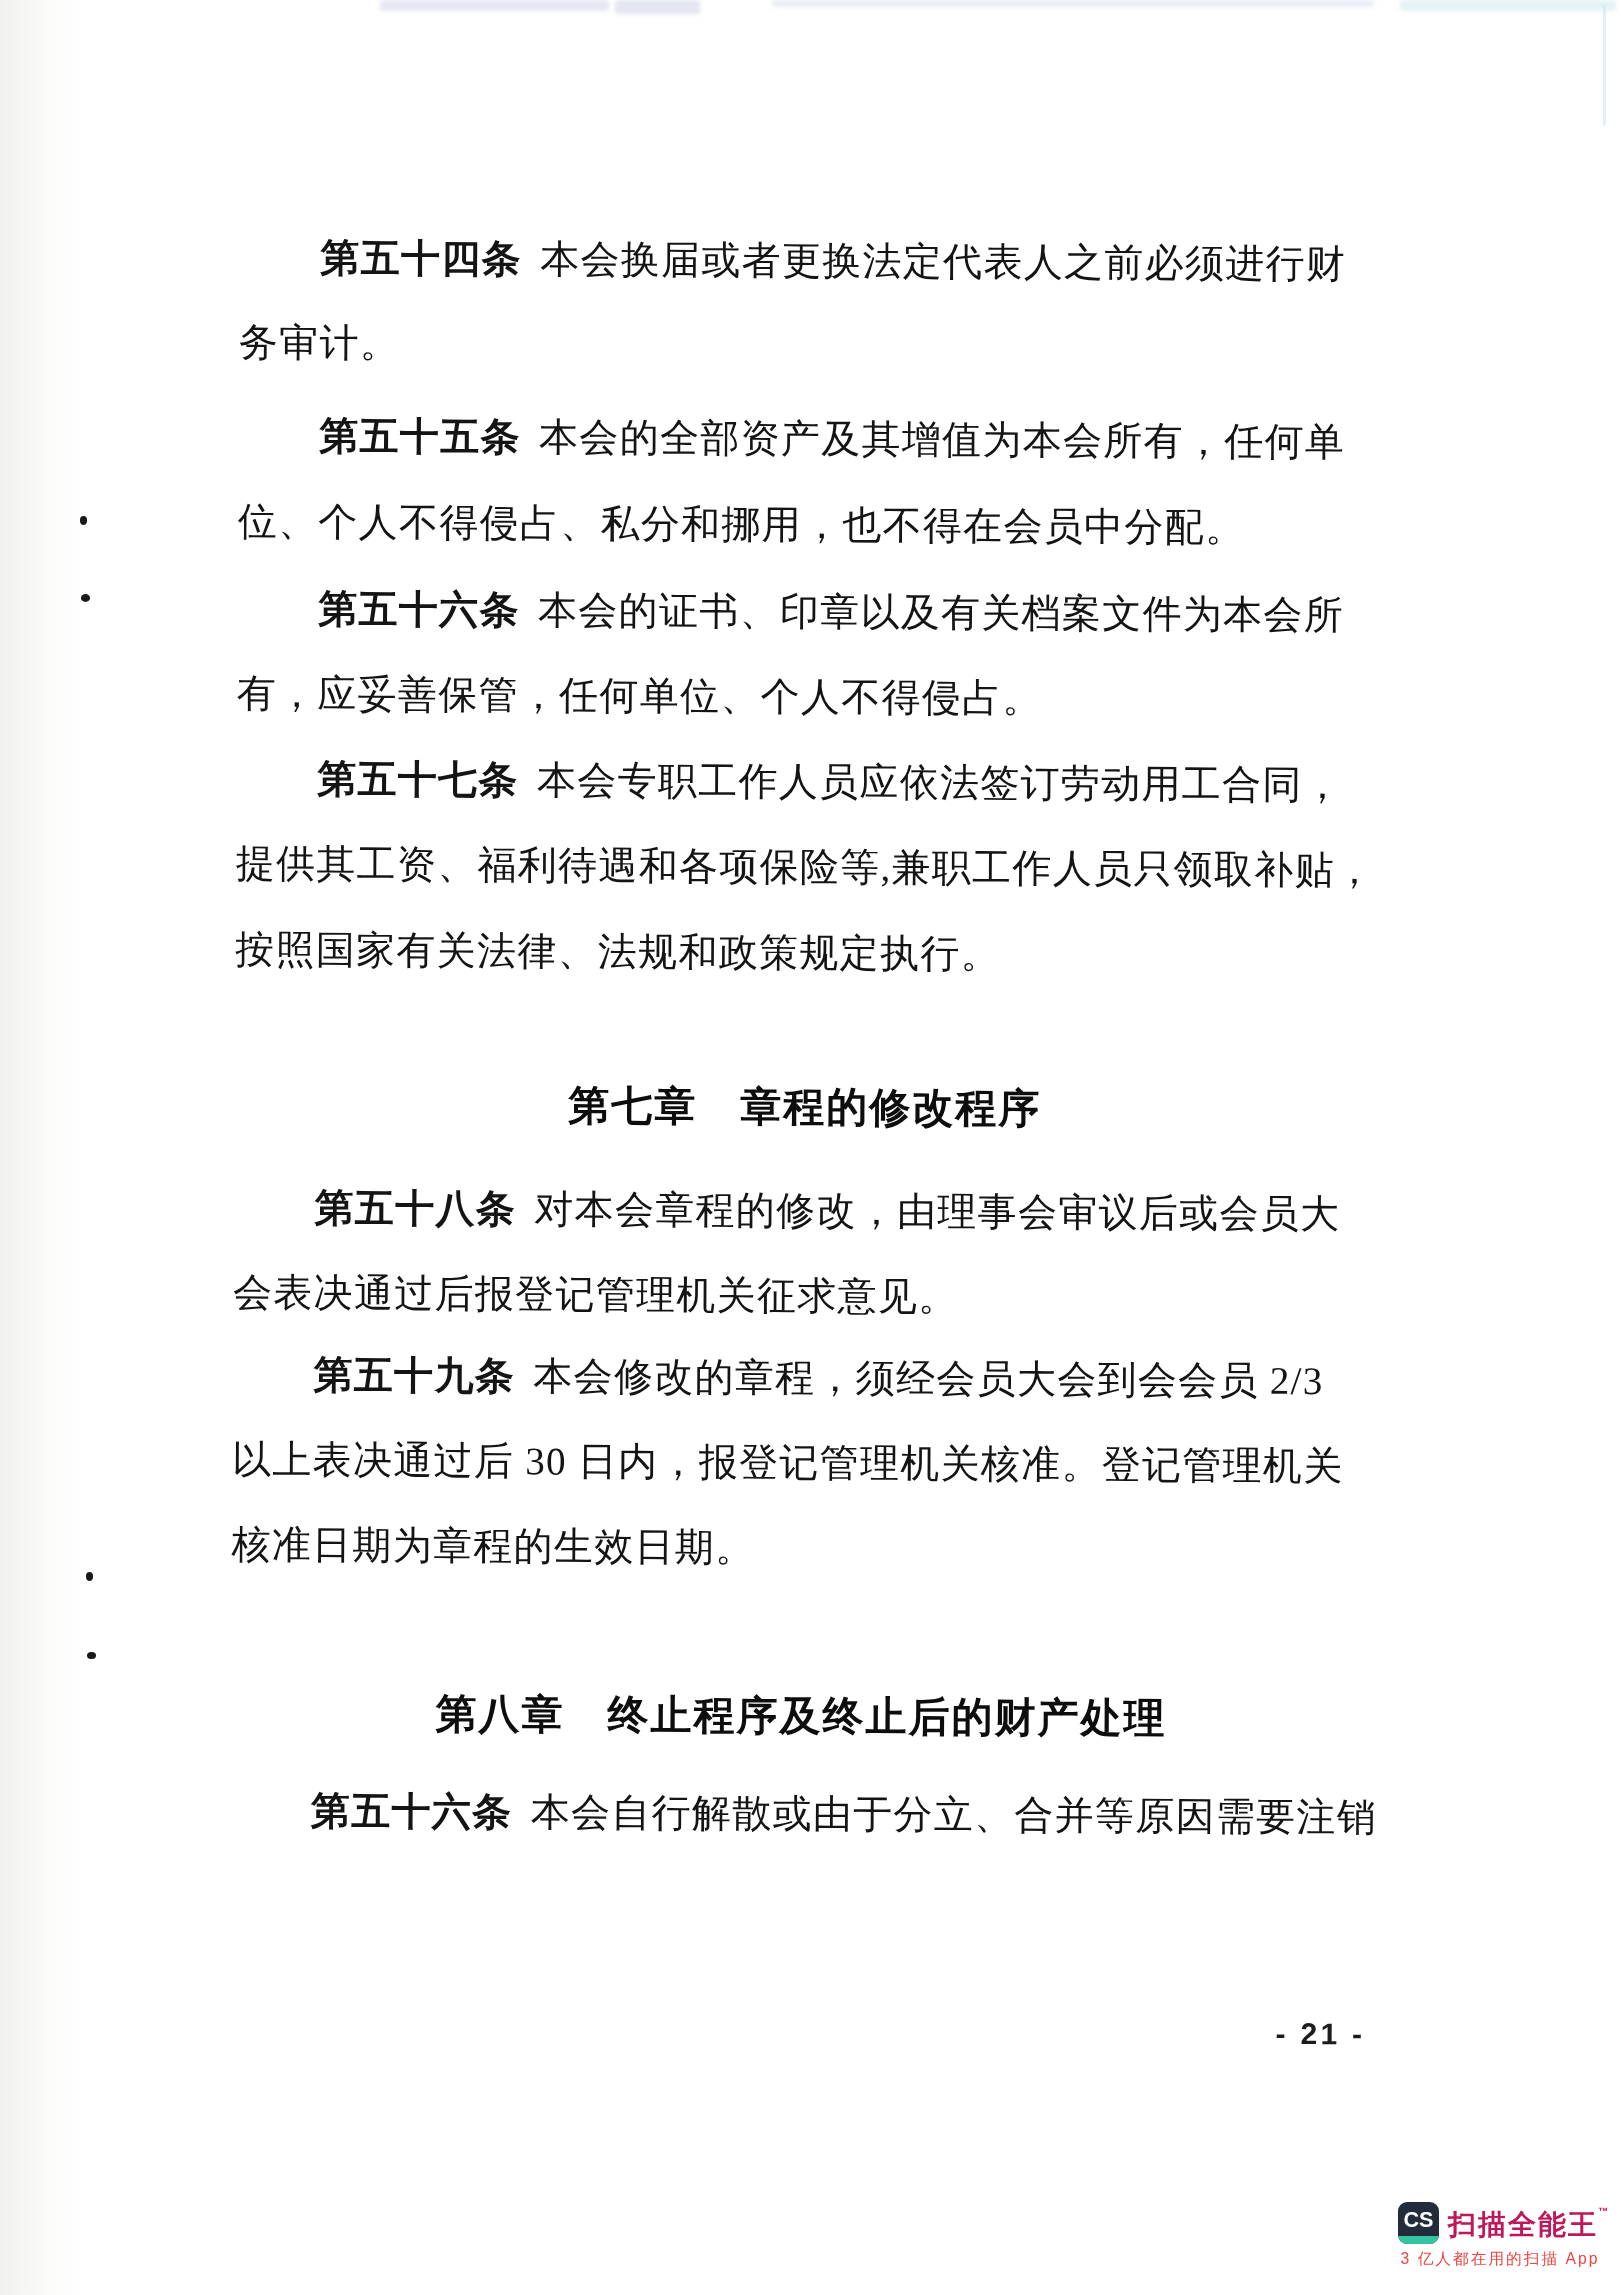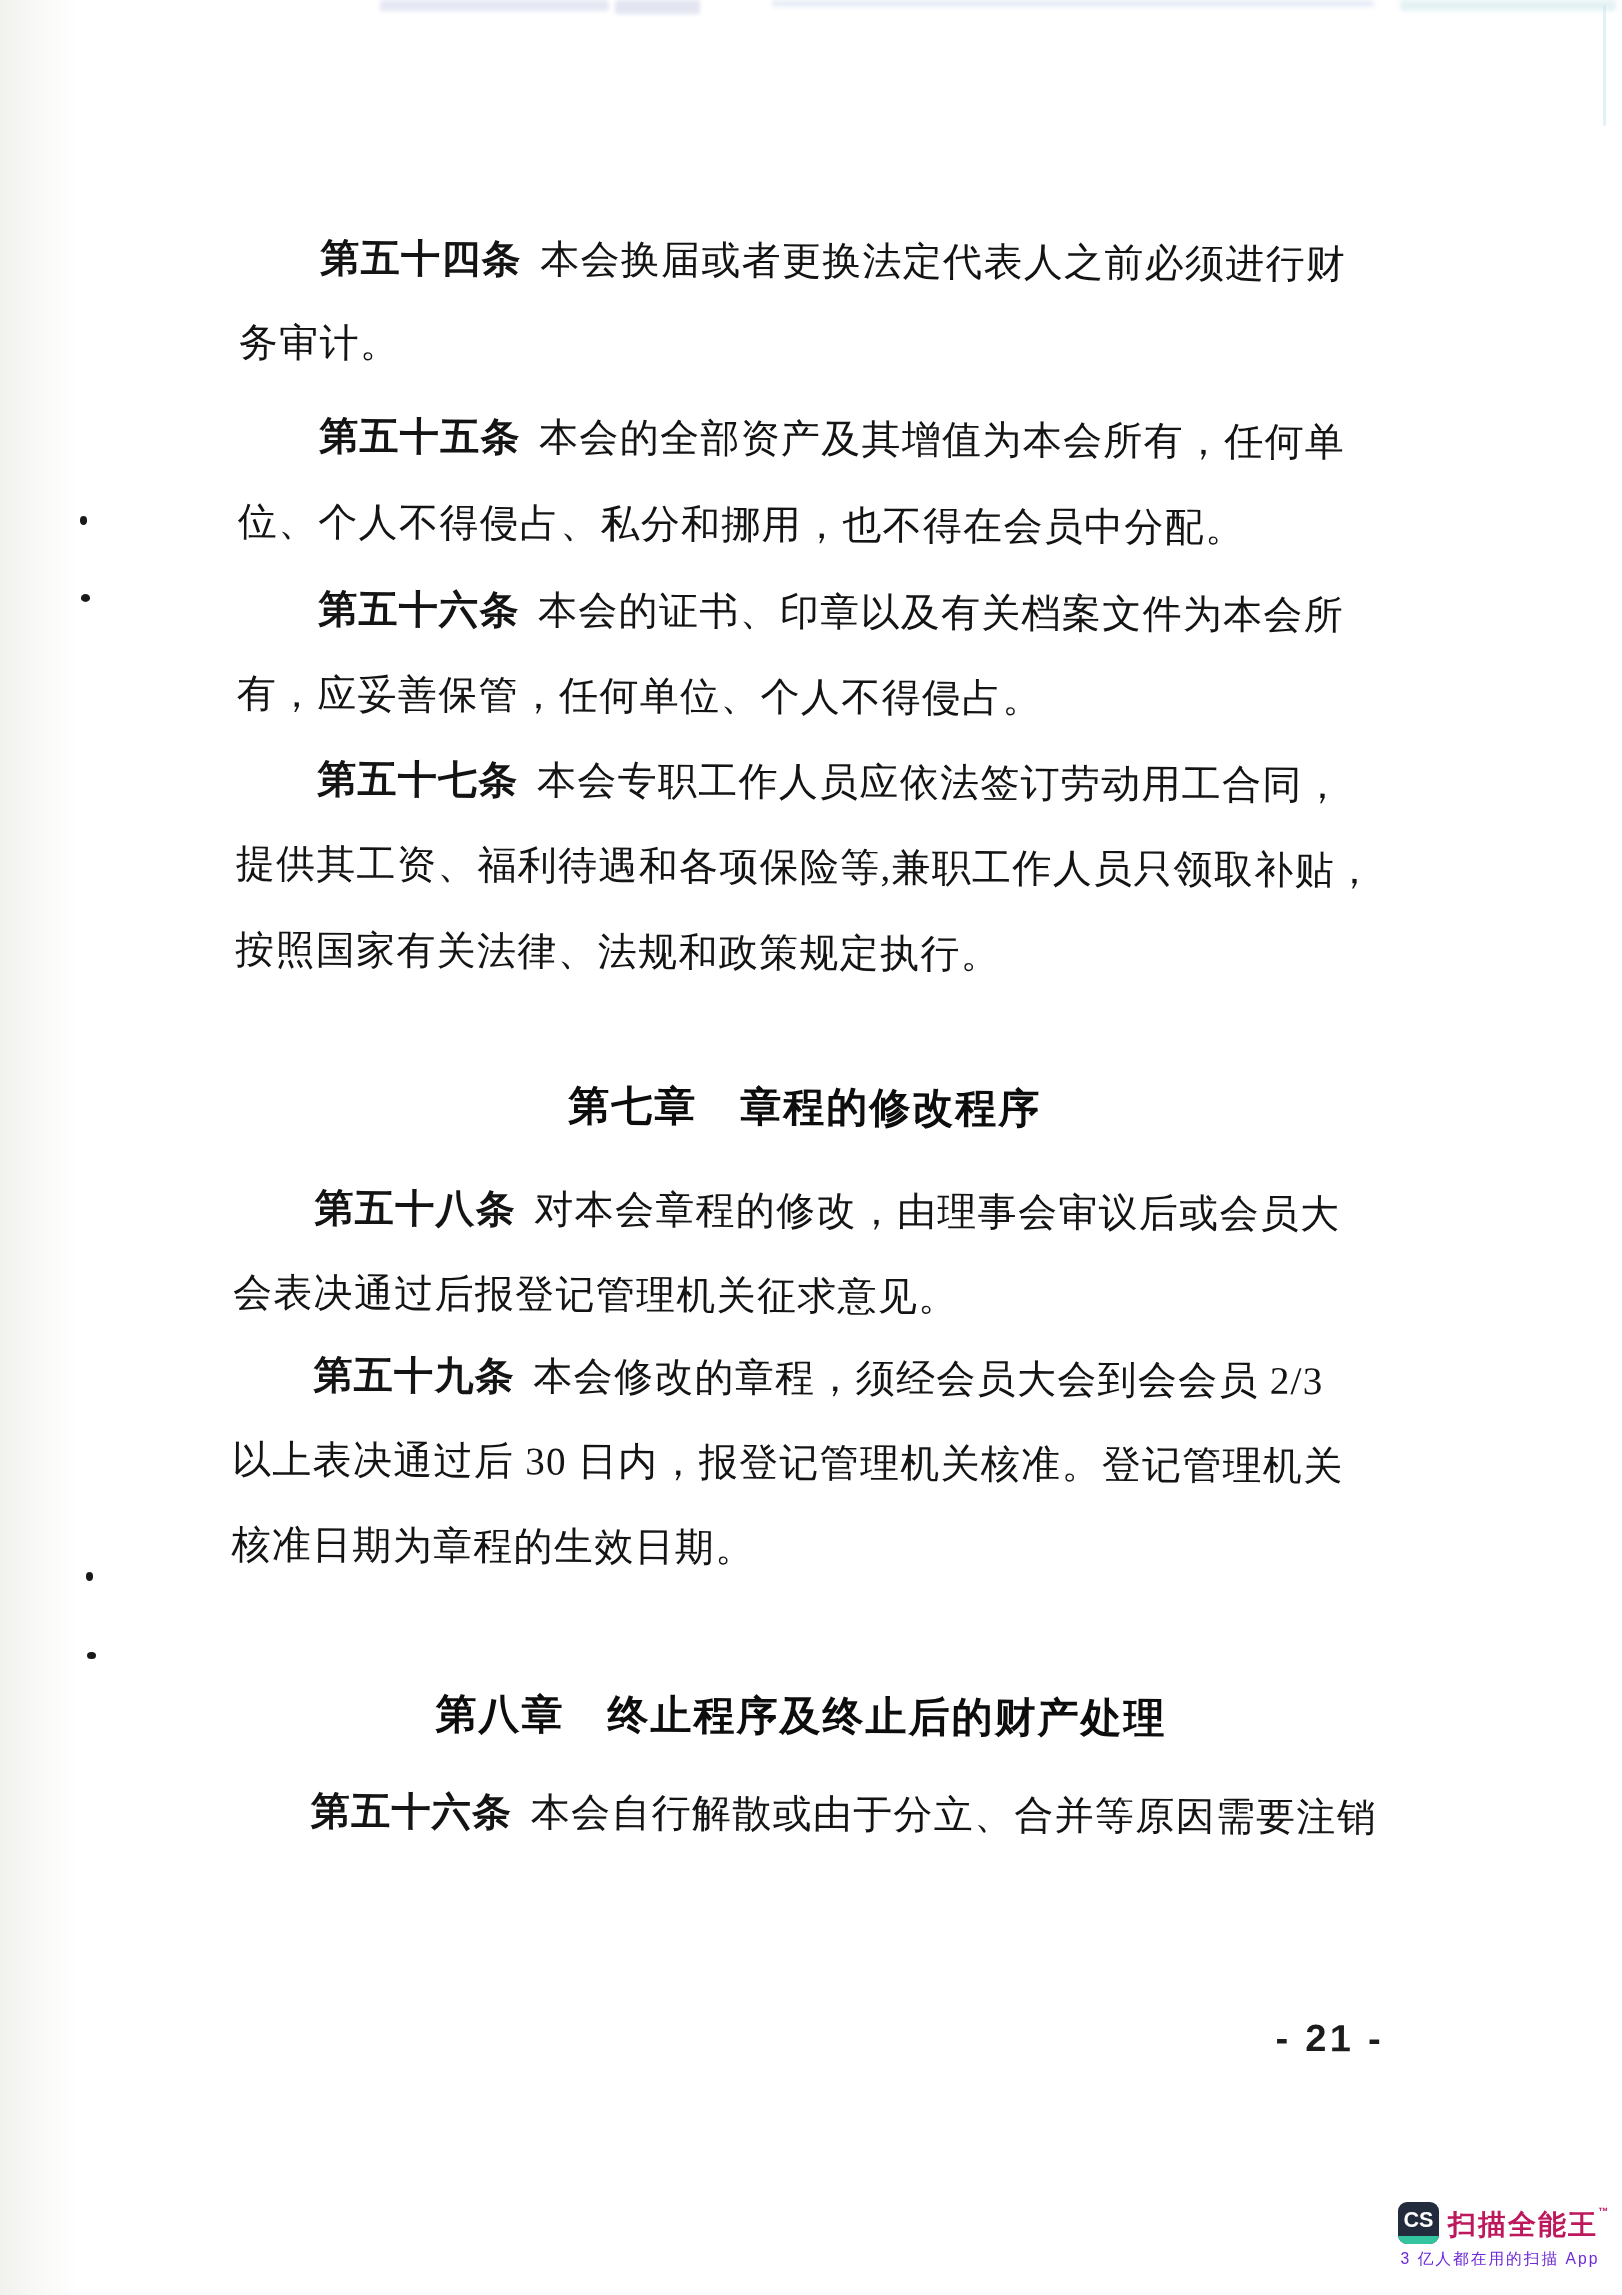--- a/index.html
+++ b/index.html
@@ -56,21 +56,21 @@
     font-weight: bold;
     font-size: 41px;
     letter-spacing: 2px;
     color: #0d0d0d;
   }
   .page-number {
     position: absolute;
     left: 1288px; top: 2014px;
     font-family: "Liberation Sans", sans-serif;
     font-weight: bold;
-    font-size: 38px;
+    font-size: 30px;
     letter-spacing: 3.3px;
     color: #1c1c1c;
   }
 
   
   .watermark { position: absolute; left: 1398px; top: 2201px; width: 196px; }
   .cs-icon {
     position: absolute; left: 0; top: 1.3px;
     width: 41px; height: 42px;
     border-radius: 9px;
@@ -98,21 +98,21 @@
     letter-spacing: 2px;
     color: #be185d;
     white-space: nowrap;
   }
   .wm-title sup { font-size: 10.5px; vertical-align: top; line-height: 1; }
   .wm-subtitle {
     position: absolute; left: 2.6px; top: 48px;
     font-family: "Liberation Sans", sans-serif;
     font-size: 15.7px;
     letter-spacing: 2px;
-    color: #6d28d9;
+    color: #ef4444;
     white-space: nowrap;
   }
 </style>
 </head>
 <body>
 
 <div class="page">
 
   <div class="edge-shade-left"></div>
 

